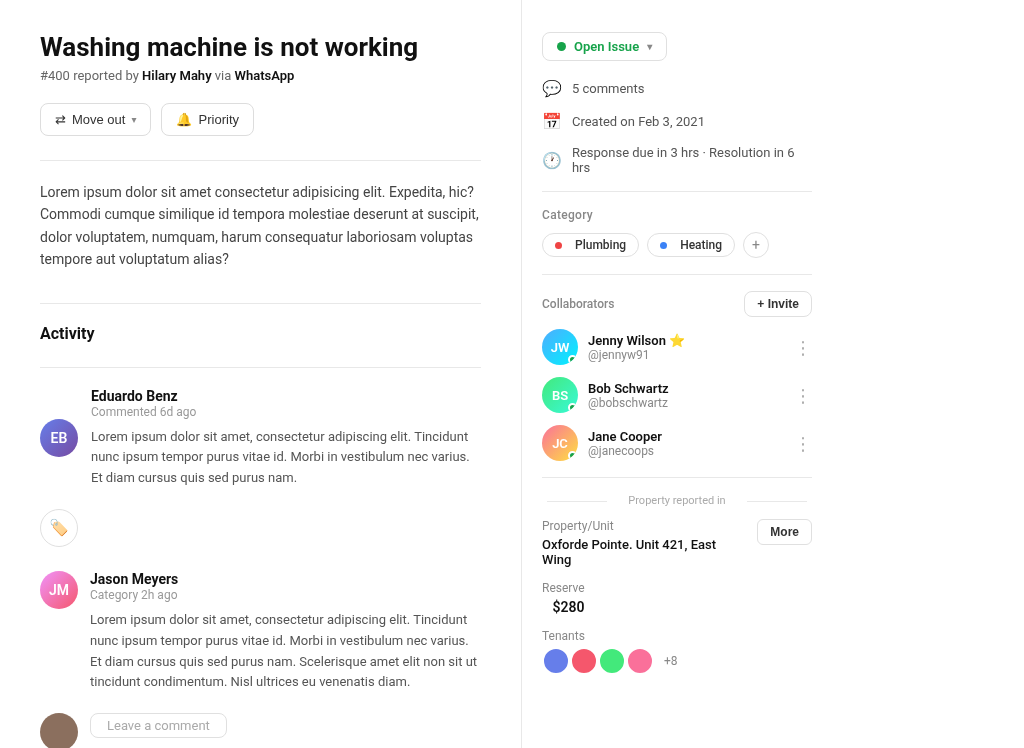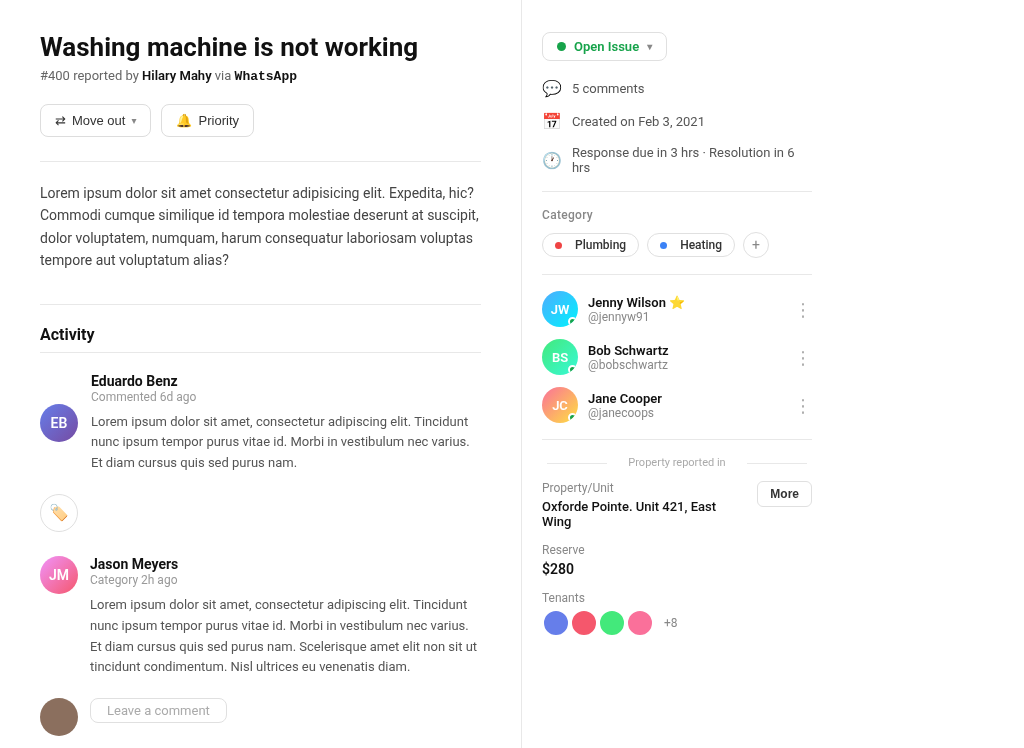--- a/index.html
+++ b/index.html
@@ -5,27 +5,27 @@
     * { box-sizing: border-box; margin: 0; padding: 0; }
     body { font-family: -apple-system, BlinkMacSystemFont, 'Segoe UI', Roboto, sans-serif; background: #fff; color: #1a1a1a; font-size: 14px; }
     .layout { display: flex; width: 832px; min-height: 748px; }
     .main { flex: 1; padding: 32px 40px; border-right: 1px solid #e8e8e8; }
     .sidebar { width: 310px; padding: 32px 20px; background: #fff; }
 
     
     .issue-title { font-size: 26px; font-weight: 700; color: #111; margin-bottom: 6px; }
     .issue-meta { font-size: 13px; color: #666; margin-bottom: 20px; }
     .issue-meta strong { color: #111; font-weight: 600; }
-    .issue-meta a { color: #111; font-weight: 600; text-decoration: none; font-family: Liberation Mono, monospace; }
+    .issue-meta a { color: #111; font-weight: 600; text-decoration: none; }
     .actions { display: flex; gap: 10px; margin-bottom: 24px; }
     .btn { display: flex; align-items: center; gap: 6px; padding: 8px 14px; border: 1.5px solid #ddd; border-radius: 8px; background: #fff; cursor: pointer; font-size: 13px; font-weight: 500; color: #333; }
     .btn .chevron { font-size: 10px; color: #888; }
     .divider { border: none; border-top: 1px solid #e8e8e8; margin-bottom: 20px; }
     .description { font-size: 14px; color: #444; line-height: 1.6; margin-bottom: 32px; }
-    .section-title { font-size: 16px; font-weight: 700; color: #111; margin-bottom: 8px; }
+    .section-title { font-size: 16px; font-weight: 700; color: #111; margin-bottom: 24px; }
     .activity-divider { border: none; border-top: 1px solid #e8e8e8; margin-bottom: 20px; }
 
     
     .activity-item { display: flex; gap: 12px; margin-bottom: 20px; }
     .avatar { width: 38px; height: 38px; border-radius: 50%; flex-shrink: 0; background: #ccc; overflow: hidden; display: flex; align-items: center; justify-content: center; font-size: 14px; font-weight: 600; color: #fff; }
     .activity-content { flex: 1; }
     .activity-name { font-weight: 700; font-size: 14px; color: #111; }
     .activity-time { font-size: 12px; color: #999; margin-top: 1px; margin-bottom: 8px; }
     .activity-text { font-size: 13px; color: #555; line-height: 1.6; }
     .tag-activity { display: flex; gap: 12px; margin-bottom: 20px; align-items: flex-start; }
@@ -68,21 +68,21 @@
     .property-section-label::before { right: calc(50% + 70px); }
     .property-section-label::after { left: calc(50% + 70px); }
     .prop-row { display: flex; justify-content: space-between; align-items: flex-start; margin-bottom: 14px; }
     .prop-label { font-size: 12px; color: #888; margin-bottom: 4px; }
     .prop-value { font-size: 13px; color: #111; font-weight: 500; max-width: 200px; }
     .more-btn { padding: 5px 12px; border: 1.5px solid #e0e0e0; border-radius: 6px; font-size: 12px; font-weight: 600; color: #333; cursor: pointer; background: #fff; }
     .tenants-row { display: flex; align-items: center; gap: 6px; }
     .tenant-avatar { width: 28px; height: 28px; border-radius: 50%; display: inline-flex; align-items: center; justify-content: center; font-size: 11px; font-weight: 600; color: #fff; border: 2px solid #fff; margin-left: -6px; }
     .tenant-avatar:first-child { margin-left: 0; }
     .tenant-count { font-size: 12px; color: #888; margin-left: 4px; }
-    .reserve-value { font-size: 14px; font-weight: 600; color: #111; }
+    .reserve-value { font-size: 14px; font-weight: 600; color: #111; text-align: right; }
 
     
     .av-eduardo { background: linear-gradient(135deg, #667eea, #764ba2); }
     .av-jason { background: linear-gradient(135deg, #f093fb, #f5576c); }
     .av-jenny { background: linear-gradient(135deg, #4facfe, #00f2fe); }
     .av-bob { background: linear-gradient(135deg, #43e97b, #38f9d7); }
     .av-jane { background: linear-gradient(135deg, #fa709a, #fee140); }
     .av-current { background: #8b6f5e; }
     .av-t1 { background: #667eea; }
     .av-t2 { background: #f5576c; }
@@ -197,20 +197,26 @@
       </span>
       <span class="cat-tag">
         <span class="tag-dot" style="background:#3b82f6;"></span>
         <span>Heating</span>
       </span>
       <span class="add-tag">+</span>
     </div>
 
     <hr class="sidebar-divider">
 
+    <div class="collaborators-header">
+      <span class="collab-label">Collaborators</span>
+      <button class="invite-btn">
+        <span>+ Invite</span>
+      </button>
+    </div>
 
     <div class="collab-list">
 
       <div class="collab-item">
         <div class="collab-avatar av-jenny">
           JW
           <div class="online-dot"></div>
         </div>
         <div class="collab-info">
           <div class="collab-name">

